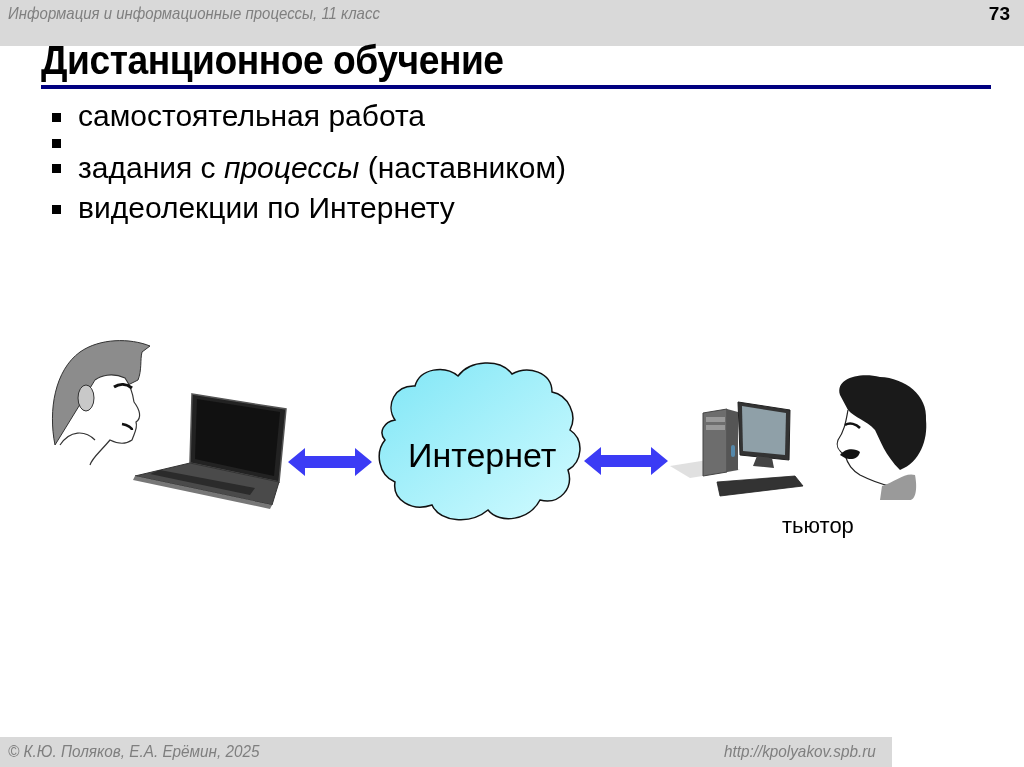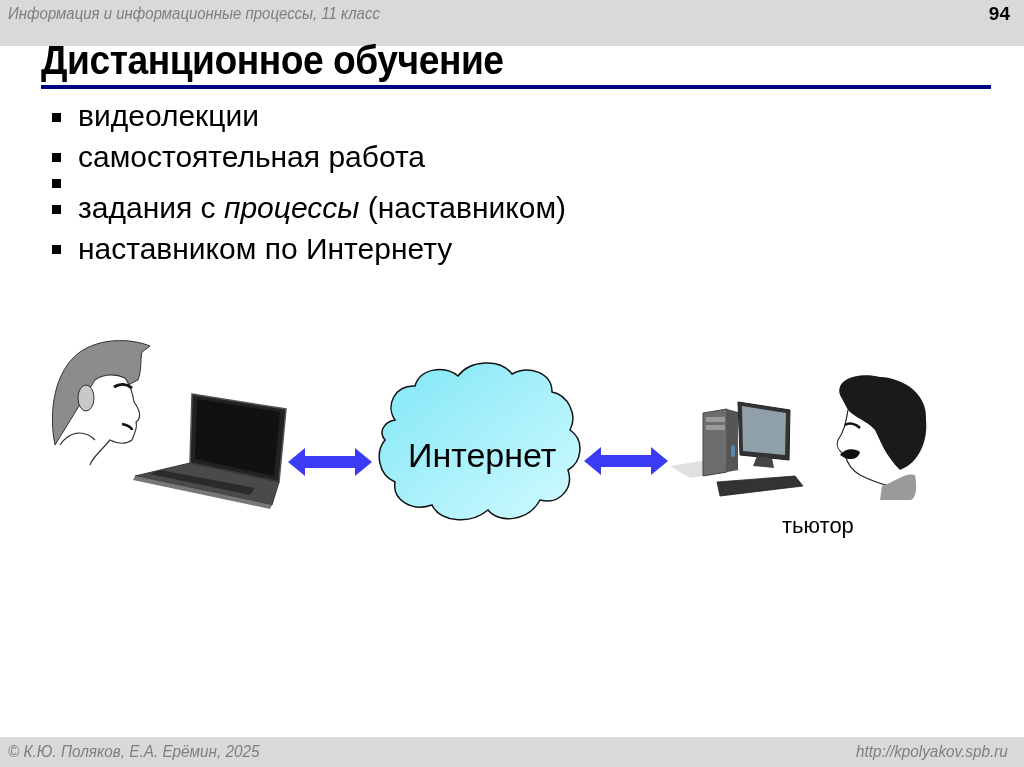--- a/index.html
+++ b/index.html
@@ -11,58 +11,54 @@
   .top-bar .page-num { position:absolute; right:14px; top:3px; font-size:19px; font-weight:bold; color:#000; }
   .title { position:absolute; left:41px; top:38px; font-size:40px; font-weight:bold; letter-spacing:-0.5px;
            transform:scaleX(0.93); transform-origin:left top; white-space:nowrap; }
   .title-rule { position:absolute; left:41px; top:85px; width:950px; height:4px; background:#000080; }
   .bullets { position:absolute; left:52px; top:96px; margin:0; padding:0; list-style:none; }
   .bullets li { font-size:30px; line-height:40.5px; white-space:nowrap; display:flex; align-items:center; }
   .bullets .sq { display:inline-block; width:9px; height:9px; background:#000; margin-right:17px; margin-top:2px; }
   .diagram { position:absolute; left:0; top:330px; width:1024px; height:220px; }
   .cloud-label { position:absolute; left:408px; top:436px; font-size:34px; }
   .tutor-label { position:absolute; left:782px; top:513px; font-size:22px; }
-  .bottom-bar { position:absolute; left:0; top:737px; width:1024px; height:30px; background:#d9d9d9; }
+  .bottom-bar { position:absolute; left:0; top:737px; width:892px; height:30px; background:#d9d9d9; }
   .bottom-bar .copy { position:absolute; left:8px; top:5px; font-size:17px; font-style:italic; color:#7f7f7f;
                       transform:scaleX(0.9); transform-origin:left top; white-space:nowrap; }
   .bottom-bar .url { position:absolute; right:16px; top:5px; font-size:17px; font-style:italic; color:#7f7f7f;
                      transform:scaleX(0.9); transform-origin:right top; white-space:nowrap; }
 </style>
 </head>
 <body>
 
 <div class="top-bar">
   <span class="course">Информация и информационные процессы, 11 класс</span>
-  <span class="page-num">94</span>
+  <span class="page-num">73</span>
 </div>
 
 <div class="title">Дистанционное обучение</div>
 <div class="title-rule"></div>
 
 <ul class="bullets">
-  <li>
-      <span class="sq"></span>
-      <span>видеолекции</span>
-    </li>
   <li>
       <span class="sq"></span>
       <span>самостоятельная работа</span>
     </li>
   <li>
       <span class="sq"></span>
     </li>
   <li>
       <span class="sq"></span>
       <span style="white-space:pre">задания с </span>
       <i>процессы</i>
       <span style="white-space:pre"> (наставником)</span>
     </li>
   <li>
       <span class="sq"></span>
-      <span>наставником по Интернету</span>
+      <span>видеолекции по Интернету</span>
     </li>
 </ul>
 
 <svg class="diagram" viewBox="0 330 1024 220" width="1024" height="220">
   <defs>
     <linearGradient id="cloudg" x1="0" y1="0" x2="1" y2="1">
       <stop offset="0" stop-color="#7fe6f6"></stop>
       <stop offset="1" stop-color="#d2fbff"></stop>
     </linearGradient>
   </defs>

